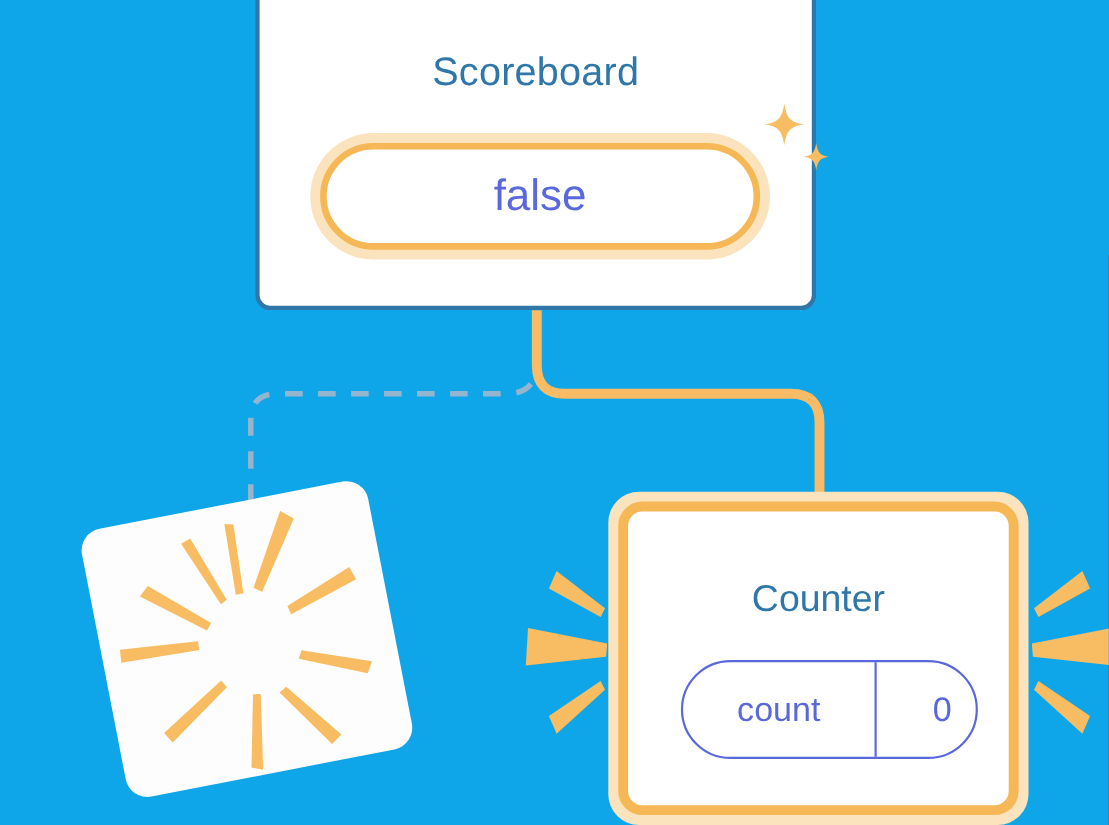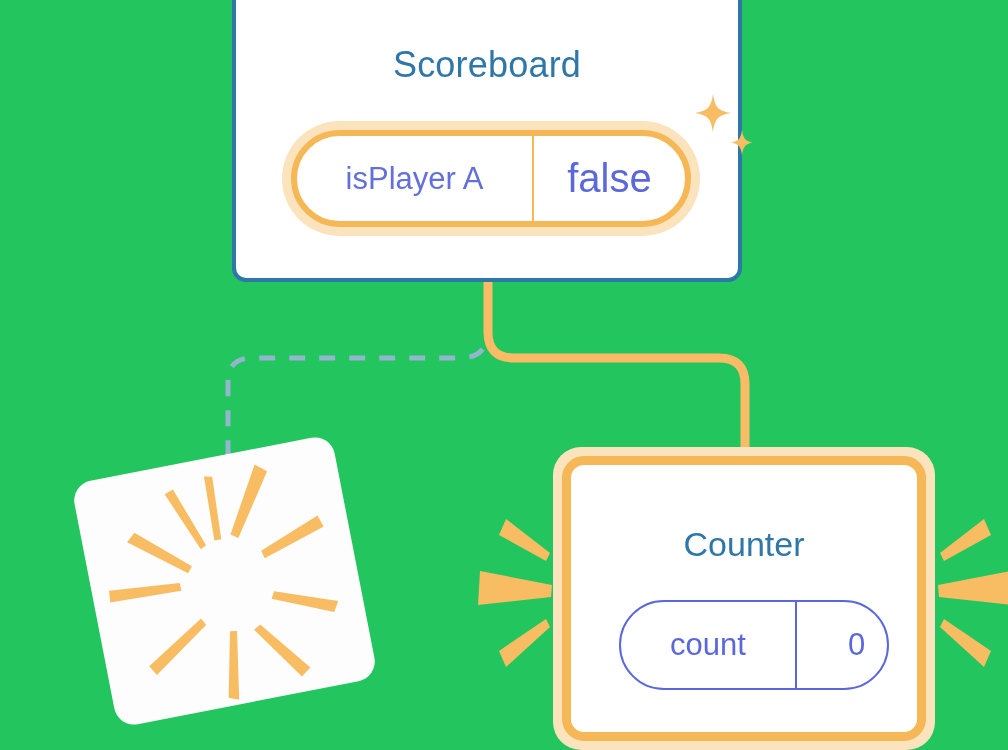--- a/index.html
+++ b/index.html
@@ -10,21 +10,21 @@
   body {
     width: 1008px;
     height: 750px;
     font-family: "Liberation Sans", sans-serif;
     overflow: hidden;
   }
   #stage {
     position: relative;
     width: 1008px;
     height: 750px;
-    background: #22c55e;
+    background: #0ea5e9;
   }
 
   
   #connectors {
     position: absolute;
     left: 0; top: 0;
     width: 1008px; height: 750px;
     pointer-events: none;
   }
 
@@ -214,21 +214,20 @@
     <path d="M 488 290 L 488 330 Q 488 358 460 358 L 252 358 Q 228 358 228 382 L 228 470" fill="none" stroke="#93b5ce" stroke-width="5" stroke-linecap="butt" stroke-dasharray="16 14"></path>
 
     <path d="M 488 282 L 488 332 Q 488 358 514 358 L 719 358 Q 745 358 745 384 L 745 462" fill="none" stroke="#f9bb65" stroke-width="9" stroke-linecap="butt"></path>
   </svg>
 
   <div id="scoreboard-card">
     <div id="scoreboard-title">Scoreboard</div>
 
     <div id="scoreboard-pill">
       <div id="scoreboard-pill-inner">
-        <div id="scoreboard-pill-key">isPlayer A</div>
         <div id="scoreboard-pill-value">false</div>
       </div>
     </div>
 
     <svg id="sparkles" viewBox="0 0 90 80">
       <path fill="#f8bc63" d="M29 4 C31 17 34 21 47 23 C34 25 31 29 29 42 C27 29 24 25 11 23 C24 21 27 17 29 4 Z"></path>
       <path fill="#f8bc63" d="M58 40 C59.3 48.5 61.2 51 69 52.5 C61.2 54 59.3 56.5 58 65 C56.7 56.5 54.8 54 47 52.5 C54.8 51 56.7 48.5 58 40 Z"></path>
     </svg>
   </div>
 

